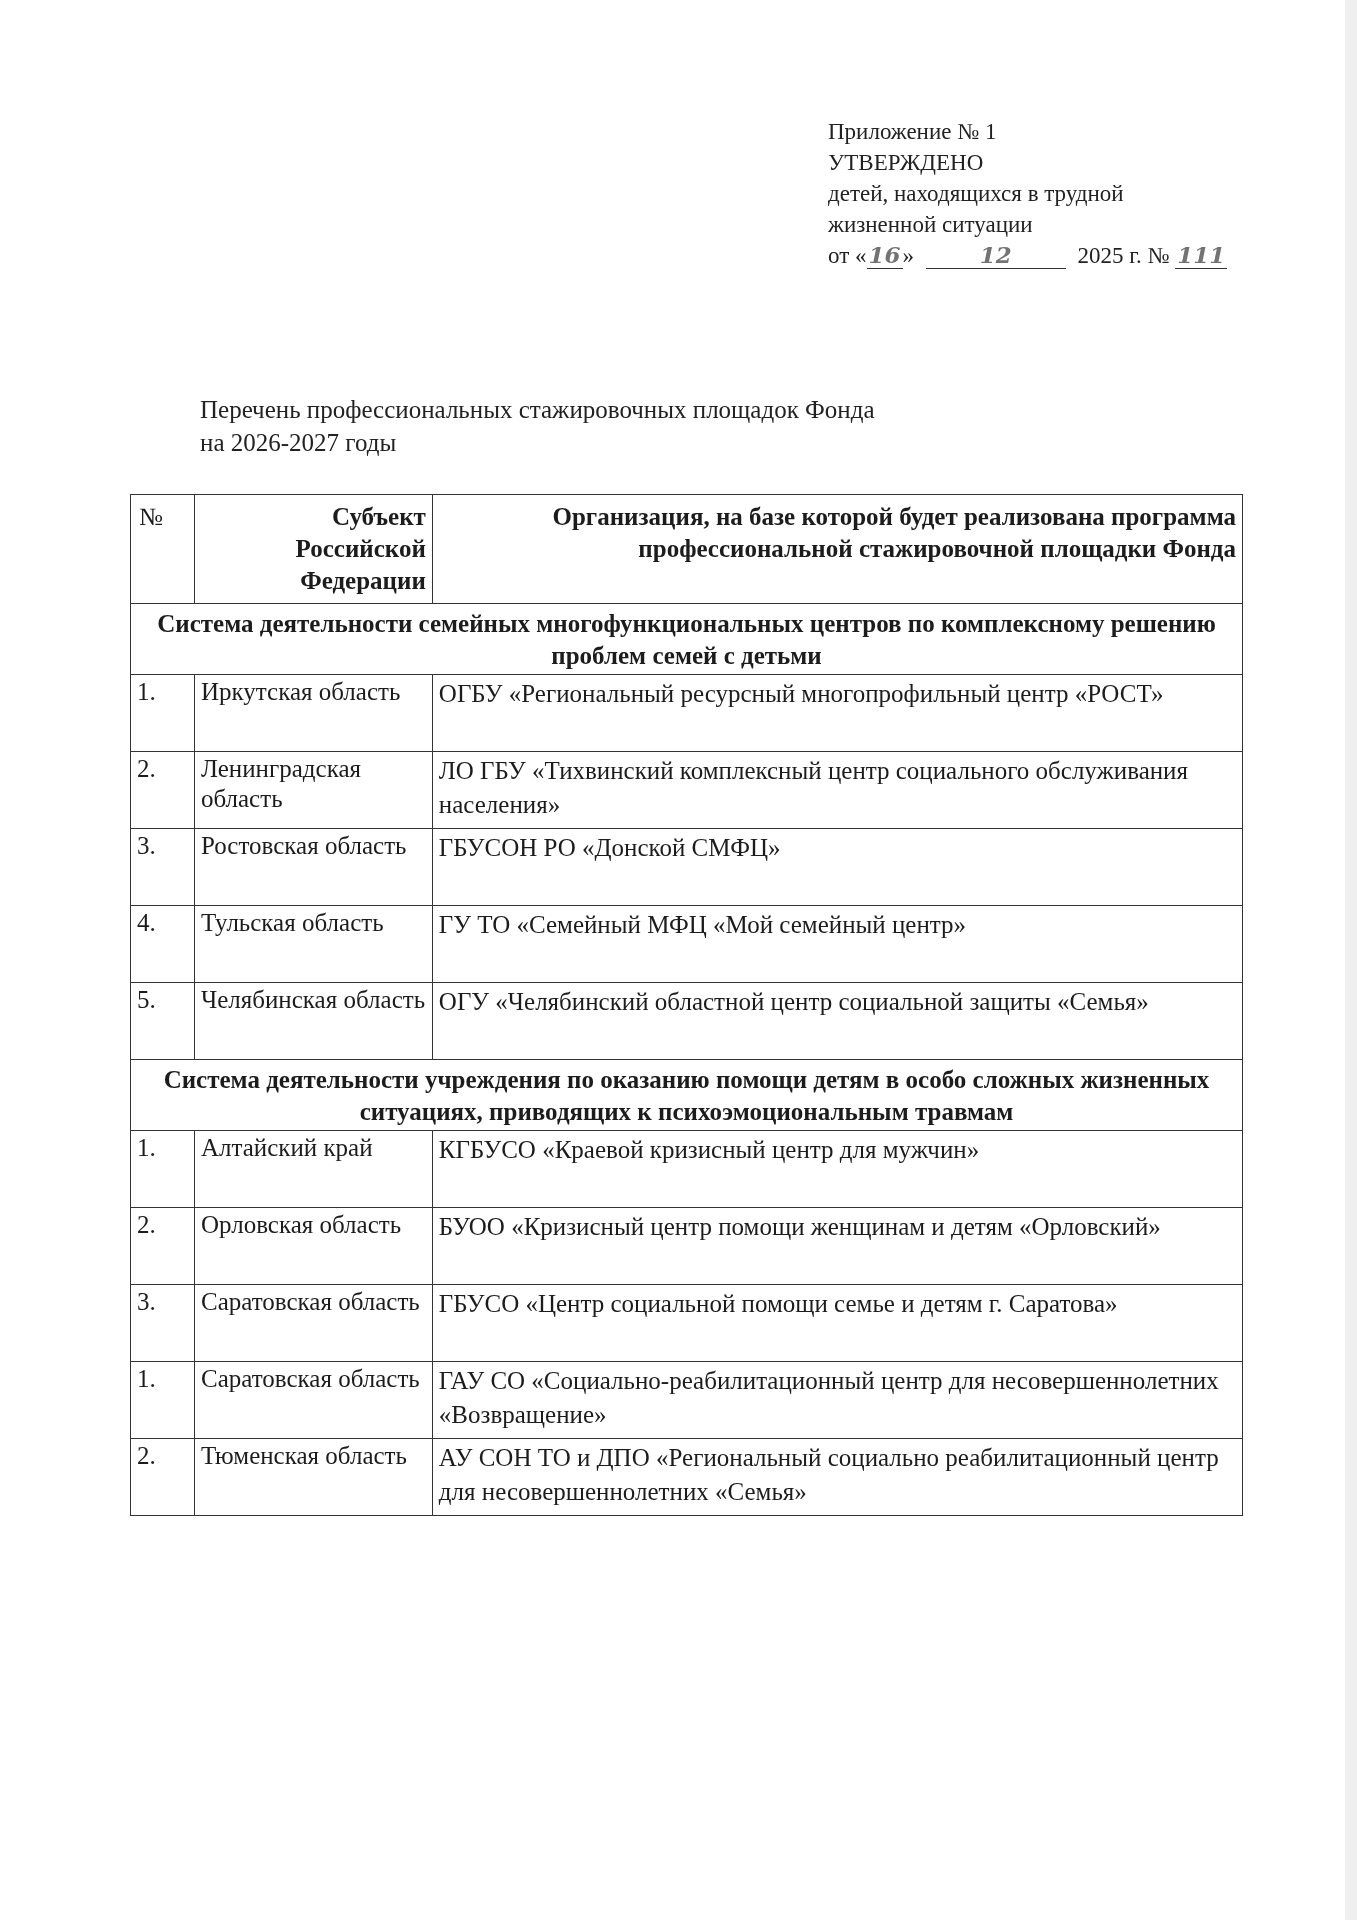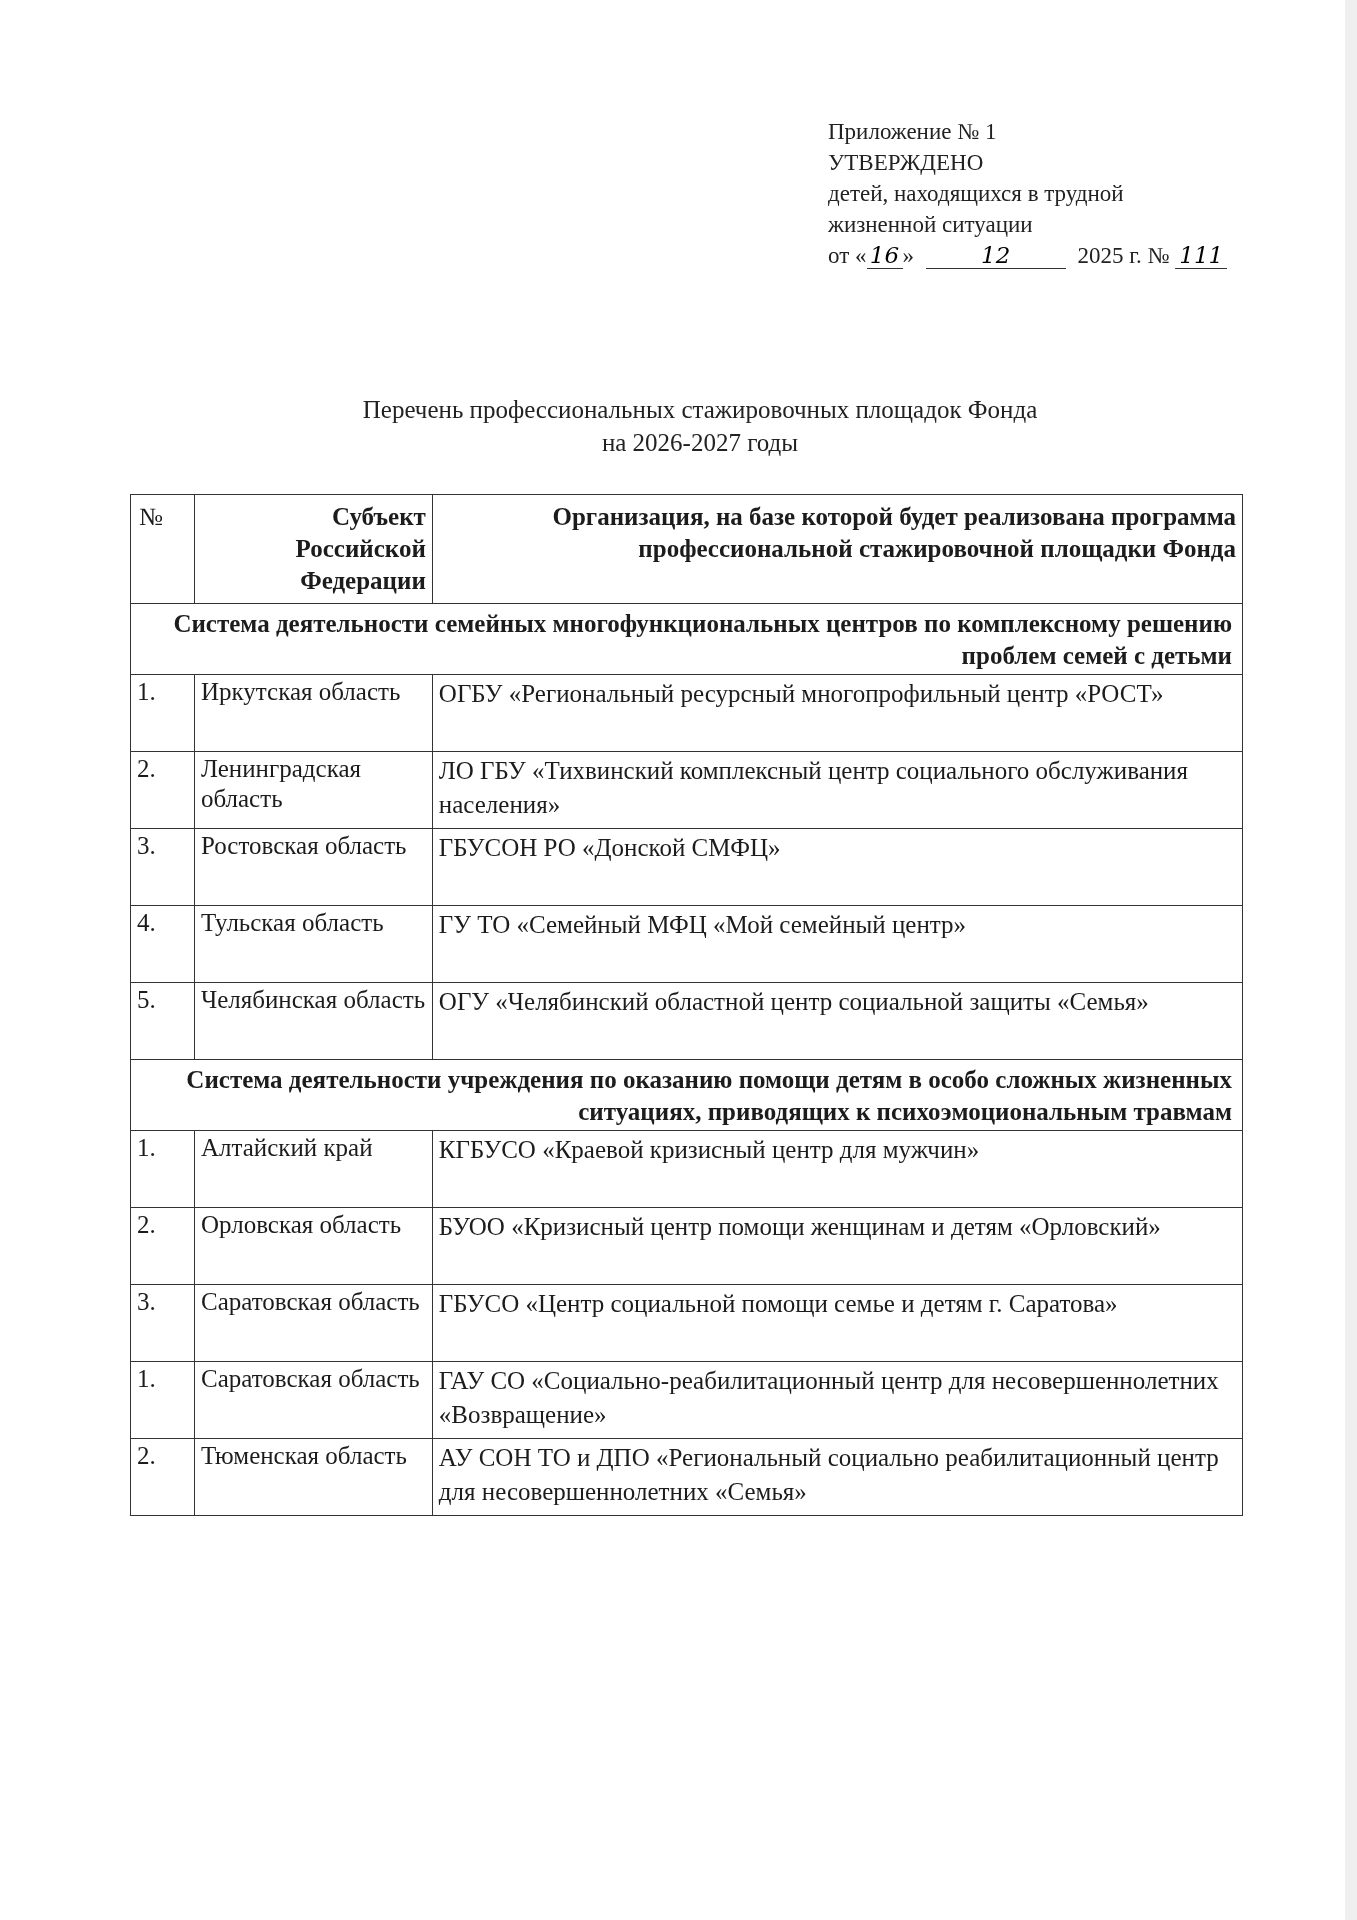--- a/index.html
+++ b/index.html
@@ -5,38 +5,38 @@
   html, body { margin: 0; padding: 0; }
   body {
     width: 1357px; height: 1920px; background: #ffffff; position: relative; overflow: hidden;
     font-family: "Liberation Serif", "DejaVu Serif", serif; color: #1c1c1c;
   }
   .scan-edge { position: absolute; right: 0; top: 0; width: 12px; height: 1920px; background: #efefef; }
   .approval {
     position: absolute; left: 828px; top: 116px; font-size: 23px; line-height: 31px; color: #222;
   }
   .approval div { white-space: nowrap; }
-  .approval .hand { font-family: "DejaVu Serif", serif; font-style: italic; font-weight: normal; color: #000000; }
+  .approval .hand { font-family: "DejaVu Serif", serif; font-style: italic; font-weight: bold; color: #737373; }
   .approval .ul { display: inline-block; border-bottom: 1.5px solid #333; text-align: center; line-height: 26px; }
   .u-day { width: 36px; }
   .u-month { width: 140px; margin: 0 6px; }
   .u-num { width: 52px; }
   .doc-title {
-    position: absolute; left: 200px; width: 1000px; top: 393px; text-align: center;
+    position: absolute; left: 200px; width: 1000px; top: 393px; 
     font-size: 25px; line-height: 33px; color: #222;
   }
   table.list {
     position: absolute; left: 130px; top: 494px; width: 1113px; border-collapse: collapse;
     font-size: 25px; line-height: 30px;
   }
   table.list td, table.list th { border: 1.5px solid #333; vertical-align: top; padding: 2px 6px 6px 6px; }
   table.list th { font-weight: bold; text-align: right; line-height: 32px; padding-top: 6px; }
   table.list th.num-h { font-weight: normal; text-align: left; padding-left: 8px; }
   table.list td.section {
-    font-weight: bold; text-align: right; line-height: 32px; padding: 4px 10px 2px 10px;
+    font-weight: bold; text-align: center; line-height: 32px; padding: 4px 10px 2px 10px;
   }
   col.c1 { width: 64px; } col.c2 { width: 238px; } col.c3 { width: 811px; }
   td.num { padding-left: 8px; }
   td.subj { padding-left: 10px; }
   td.org { padding-left: 10px; line-height: 34px; padding-top: 6px; }
   tr.row td { height: 68px; }
 </style>
 </head>
 <body>
 

